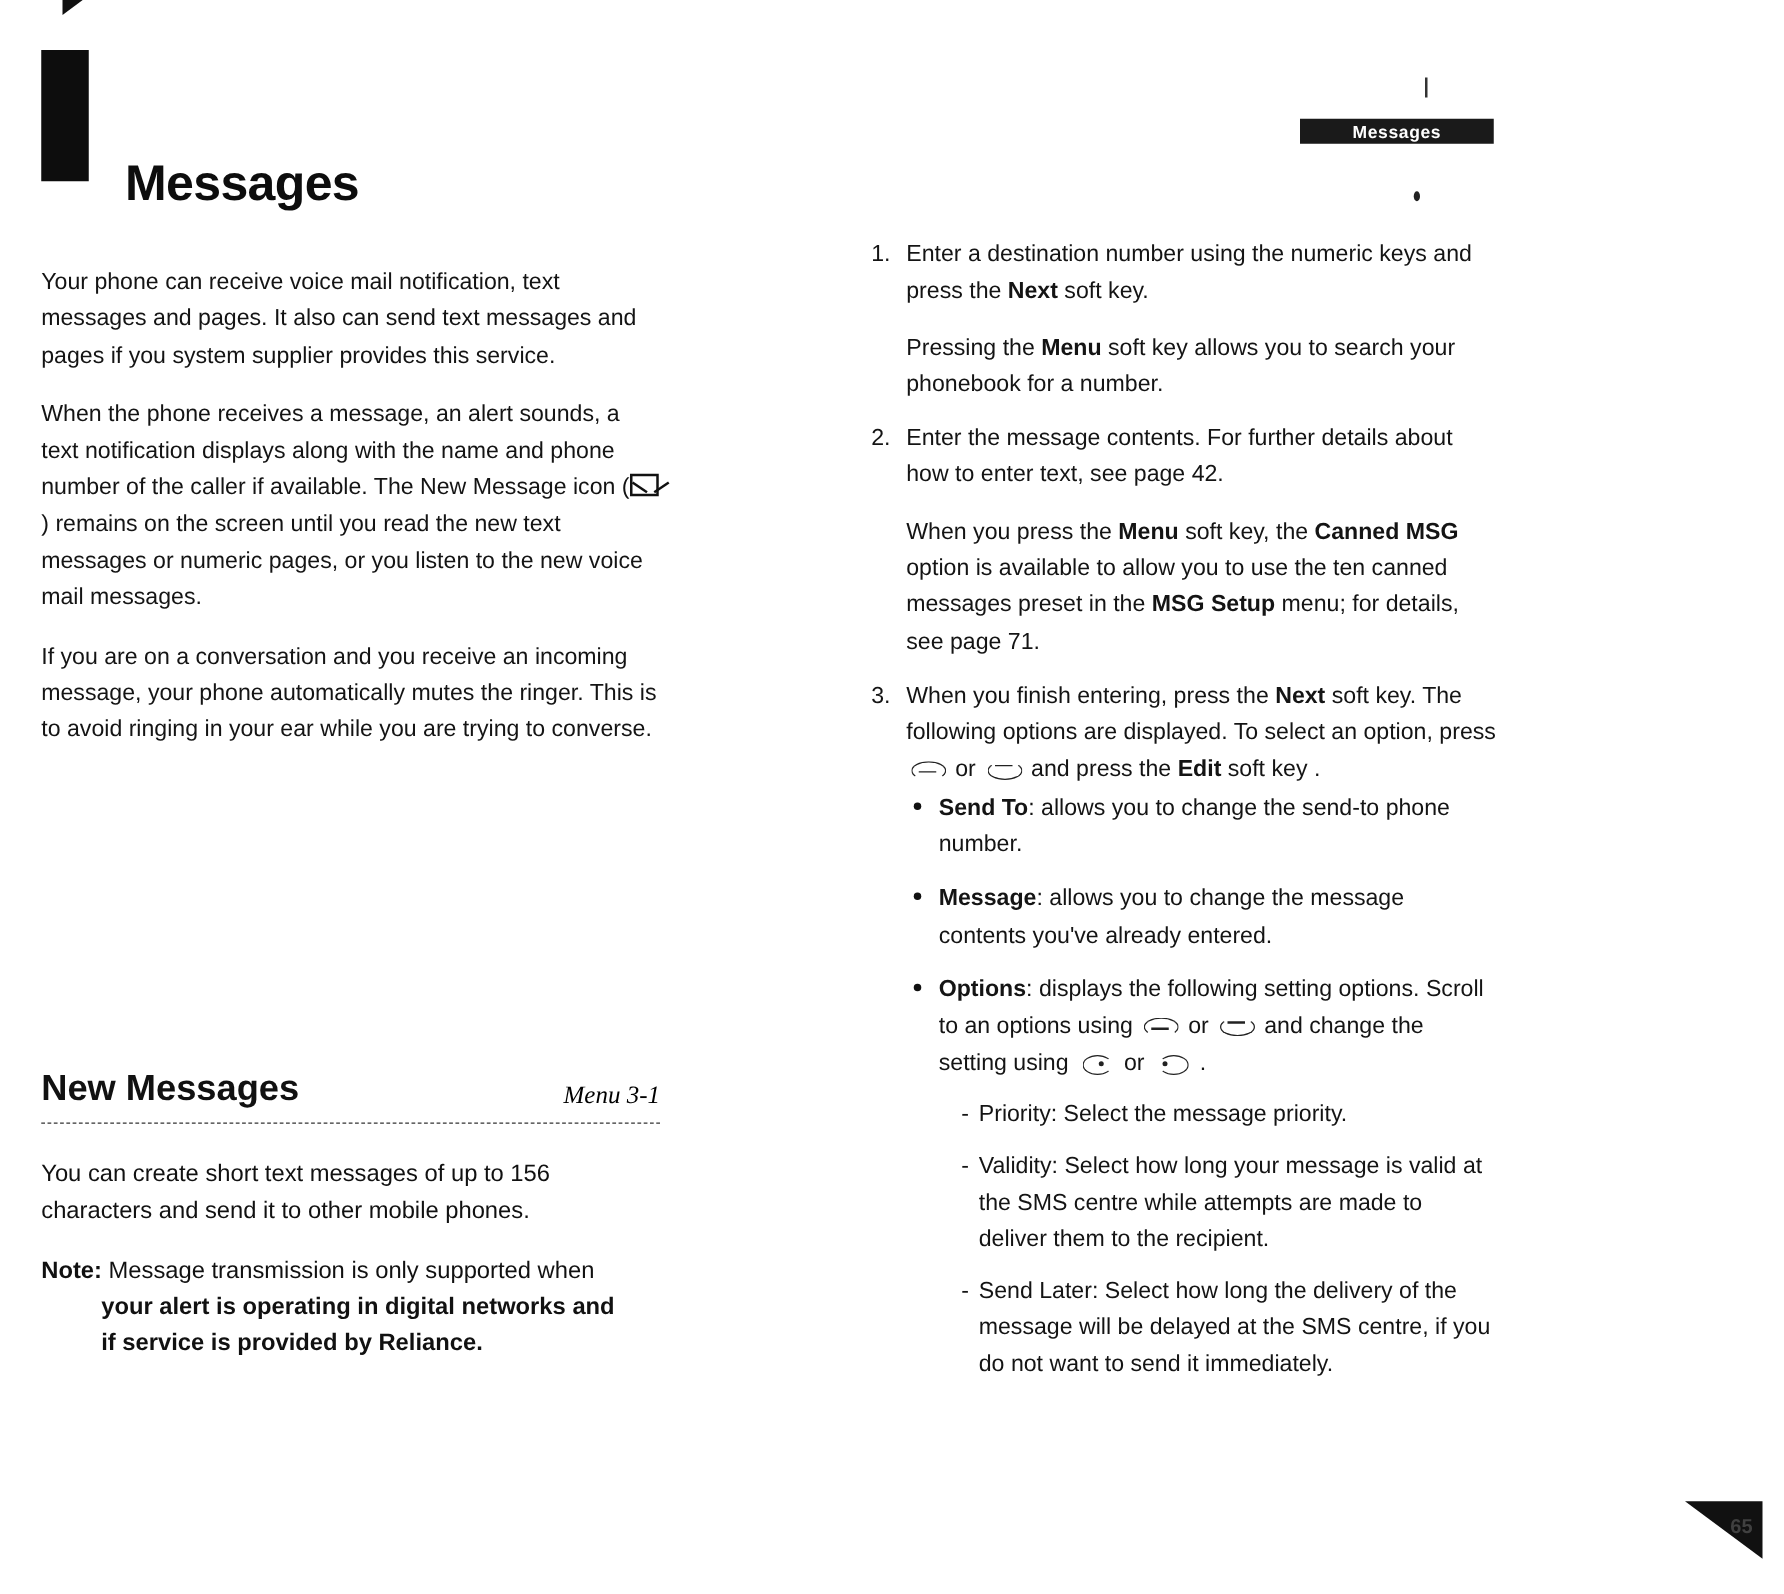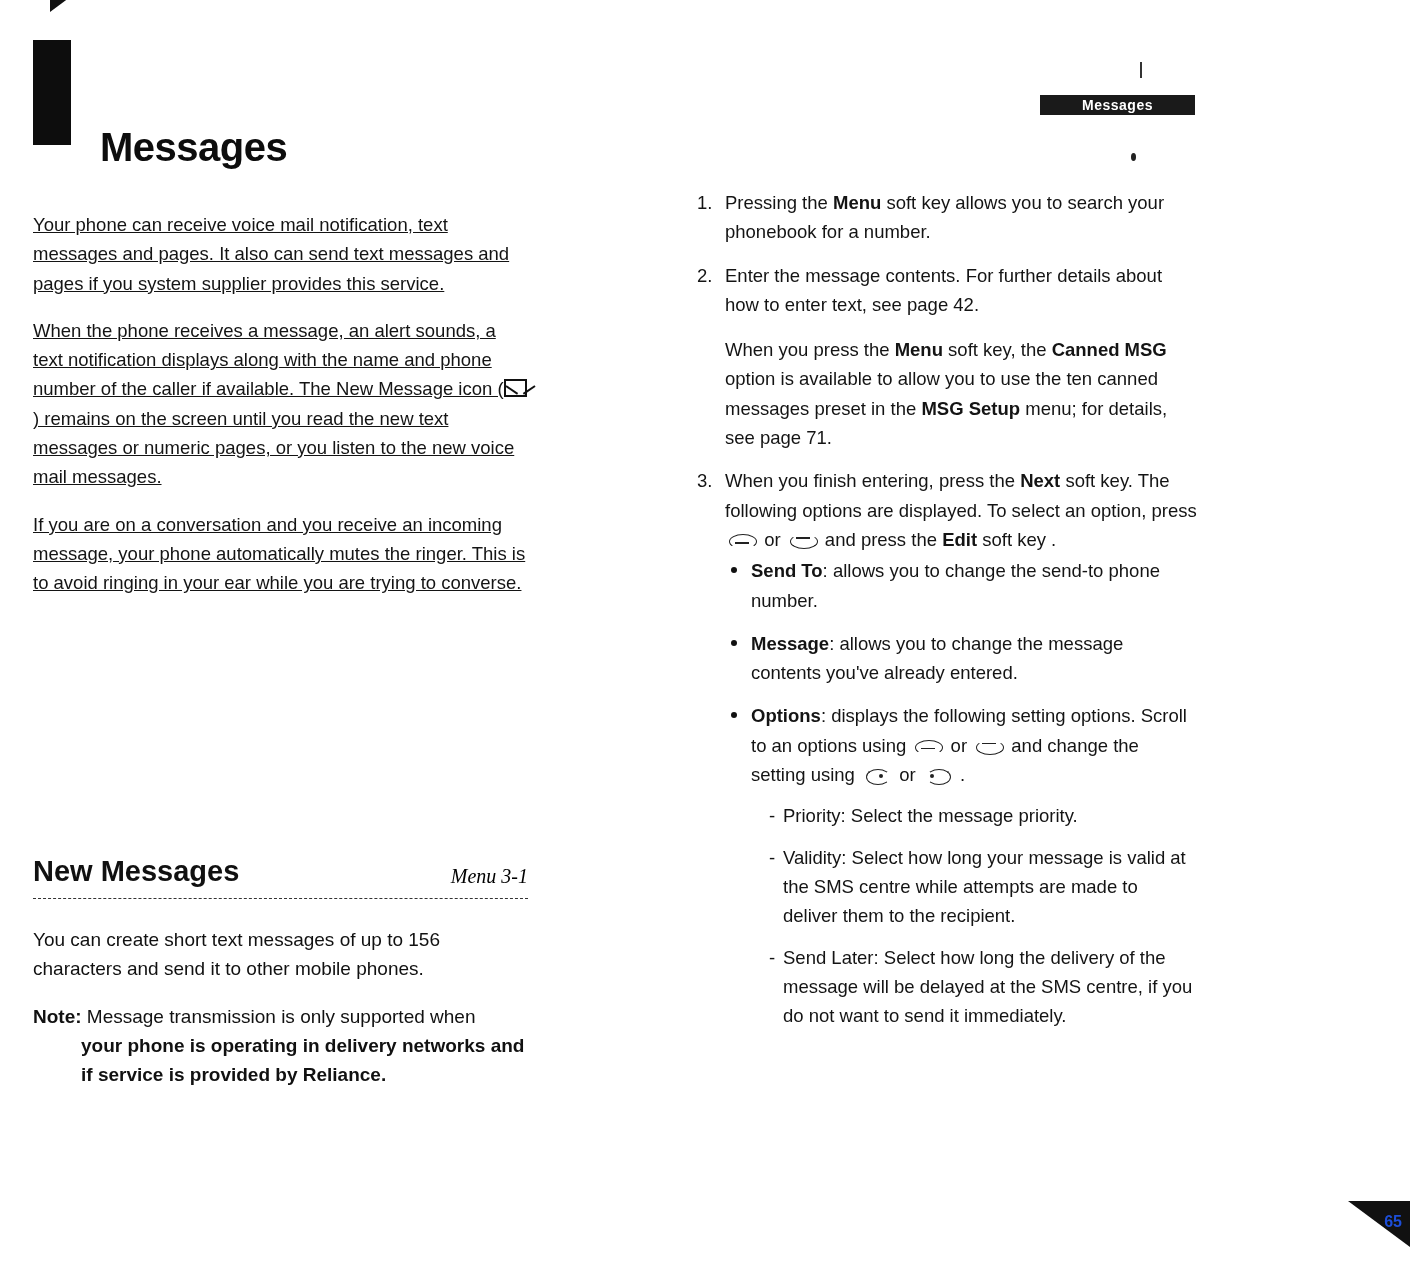--- a/index.html
+++ b/index.html
@@ -45,21 +45,20 @@
     color: #0d0d0d;
   }
   .body-text {
     position: absolute;
     left: 0px;
     top: 170px;
     width: 495px;
     font-size: 18.5px;
     line-height: 29.3px;
     color: #141414;
-    text-decoration: underline;
   }
   .body-text p {
     margin: 0 0 18px 0;
   }
   .env-icon {
     display: inline-block;
     width: 19px;
     height: 14px;
     border: 2px solid #111;
     position: relative;
@@ -310,21 +309,21 @@
     top: 0;
     width: 0;
     height: 0;
     border-right: 62px solid #111;
     border-bottom: 46px solid transparent;
   }
   .pagenum-right .num {
     position: absolute;
     right: 8px;
     top: 12px;
-    color: #1d4ed8;
+    color: #404040;
     font-size: 16px;
     font-weight: bold;
   }
 </style>
 </head>
 <body>
 
 <div class="page">
 
   <div class="left-col">
@@ -342,41 +341,42 @@
       <h2>New Messages</h2>
       <span class="menu-ref">Menu 3-1</span>
       <div class="rule"></div>
     </div>
 
     <div class="section-body">
       <p>You can create short text messages of up to 156 characters and send it to other mobile phones.</p>
       <div class="note">
         <span class="first-line">Note:</span>
         <span>Message transmission is only supported when</span>
-        <span class="note-ind">your phone is operating in delivery networks and</span>
+        <span class="note-ind">your alert is operating in digital networks and</span>
         <span class="note-ind">if service is provided by Reliance.</span>
       </div>
     </div>
 
     <div class="pagenum-left">
       <div class="tri"></div>
 
     </div>
   </div>
 
   <div class="right-col">
 
     <div class="header-tick"></div>
     <div class="header-tab">Messages</div>
     <div class="header-dot"></div>
 
     <div class="steps">
 
       <div class="step">
         <span class="num">1.</span>
+        <p><span>Enter a destination number using the numeric keys and press the </span><b>Next</b><span> soft key.</span></p>
         <p><span>Pressing the </span><b>Menu</b><span> soft key allows you to search your phonebook for a number.</span></p>
       </div>
 
       <div class="step">
         <span class="num">2.</span>
         <p>Enter the message contents. For further details about how to enter text, see page 42.</p>
         <p><span>When you press the </span><b>Menu</b><span> soft key, the </span><b>Canned MSG</b><span> option is available to allow you to use the ten canned messages preset in the </span><b>MSG Setup</b><span> menu; for details, see page 71.</span></p>
       </div>
 
       <div class="step">

